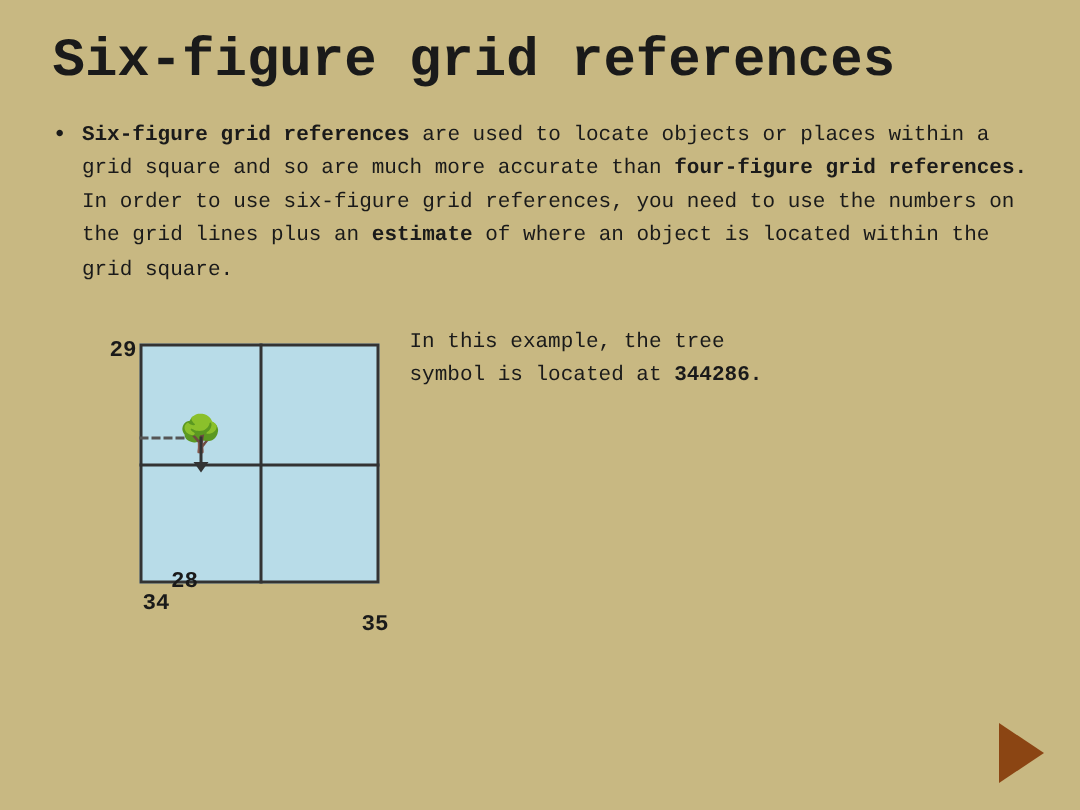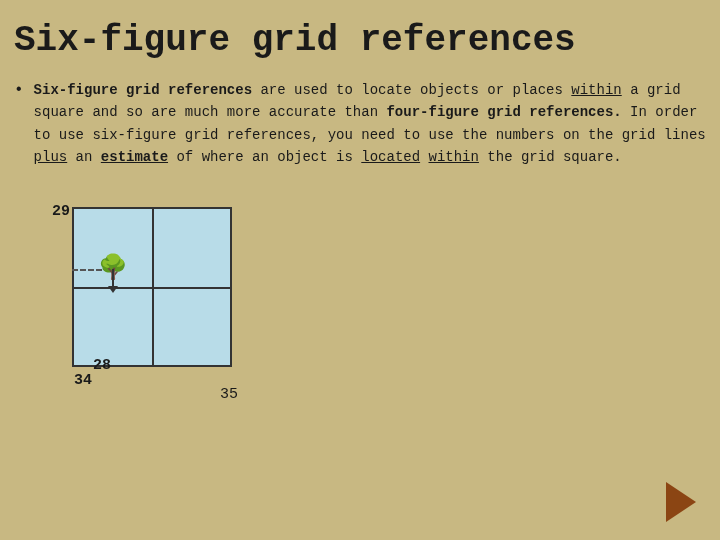--- a/index.html
+++ b/index.html
@@ -10,21 +10,21 @@
       background-color: #c8b882;
       font-family: 'Courier New', Courier, monospace;
       overflow: hidden;
       position: relative;
     }
 
     .page {
       width: 720px;
       height: 540px;
       background-color: #c8b882;
-      padding: 20px 14px;
+      padding: 20px 35px;
       position: relative;
     }
 
     .title {
       font-size: 36px;
       font-weight: bold;
       color: #1a1a1a;
       margin-bottom: 18px;
       font-family: 'Courier New', Courier, monospace;
     }
@@ -48,21 +48,20 @@
       color: #1a1a1a;
       line-height: 1.6;
       font-family: 'Courier New', Courier, monospace;
     }
 
     .body-text .bold {
       font-weight: bold;
     }
 
     .body-text .underline {
-      text-decoration: underline;
     }
 
     .content-area {
       display: flex;
       margin-top: 10px;
       gap: 8px;
       align-items: flex-start;
     }
 
     .grid-diagram {
@@ -192,21 +191,21 @@
       font-size: 15px;
       font-weight: bold;
       color: #1a1a1a;
     }
 
     .grid-col-label-35 {
       position: absolute;
       bottom: 2px;
       right: 6px;
       font-size: 15px;
-      font-weight: normal;
+      font-weight: bold;
       color: #1a1a1a;
     }
   </style>
 </head>
 <body>
 
 <div class="page">
 
   <div class="title">Six-figure grid references</div>
 
@@ -226,19 +225,23 @@
       <div class="grid-line-horizontal"></div>
       <div class="tree-symbol">🌳</div>
       <div class="dotted-line"></div>
       <div class="arrow-down"></div>
       <span class="grid-row-label-28">28</span>
       <span class="grid-col-label-34">34</span>
       <span class="grid-col-label-35">35</span>
     </div>
 
     <div class="description-box">
+      <div class="example-text">
+        <span>In this example, the tree</span><br>
+        <span>symbol is located at </span><span class="bold">344286.</span>
+      </div>
     </div>
 
   </div>
 
   <div class="nav-arrow" title="Next"></div>
 
 </div>
 
 </body></html>

